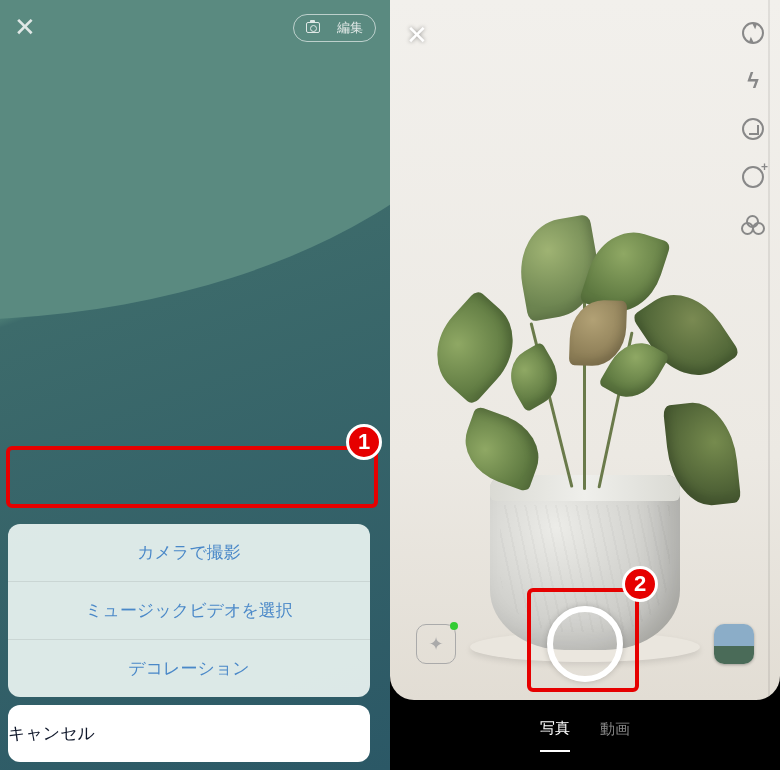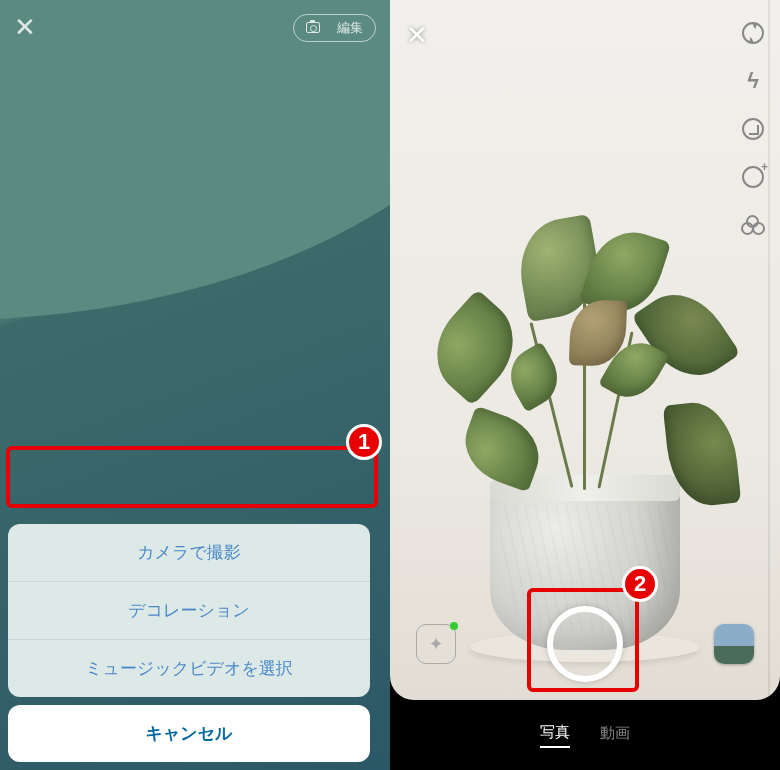--- a/index.html
+++ b/index.html
@@ -92,25 +92,25 @@
       padding: 17px 0;
       color: #4a88c8;
       font-size: 17px;
       border-bottom: 1px solid rgba(0,0,0,0.08);
       cursor: pointer;
     }
     .sheet-item:last-child { border-bottom: none; }
     .sheet-cancel {
       background: #fff;
       border-radius: 12px;
-      text-align: center;
+      text-align: left;
       padding: 17px 0;
-      color: #0369a1;
+      color: #0f172a;
       font-size: 17px;
-      font-weight: 700;
+      font-weight: 400;
       cursor: pointer;
     }
     .callout-1 {
       position: absolute;
       border: 4px solid #e60000;
       border-radius: 6px;
       pointer-events: none;
     }
     .badge {
       position: absolute;
@@ -305,21 +305,21 @@
       height: 70px;
       background: #000;
       display: flex;
       align-items: center;
       justify-content: center;
       gap: 30px;
     }
     .mode-tab {
       color: #888;
       font-size: 15px;
-      padding-bottom: 4px;
+      padding-bottom: 12px;
       cursor: pointer;
     }
     .mode-tab.active {
       color: #fff;
       border-bottom: 2px solid #fff;
     }
   </style>
 </head>
 <body>
 
@@ -330,22 +330,22 @@
     <div class="close-x">✕</div>
     <div class="edit-pill">
       <span class="cam-icon-small"></span>
       <span>編集</span>
     </div>
   </div>
 
   <div class="sheet">
     <div class="sheet-group">
       <div class="sheet-item">カメラで撮影</div>
+      <div class="sheet-item">ミュージックビデオを選択</div>
       <div class="sheet-item">デコレーション</div>
-      <div class="sheet-item">ミュージックビデオを選択</div>
     </div>
     <div class="sheet-cancel">キャンセル</div>
   </div>
 
   <div class="callout-1" style="left:6px; top:446px; width:372px; height:62px;"></div>
   <div class="badge" style="left:346px; top:424px;">1</div>
 </div>
 
 <div class="right">
   <div class="camera-view">

